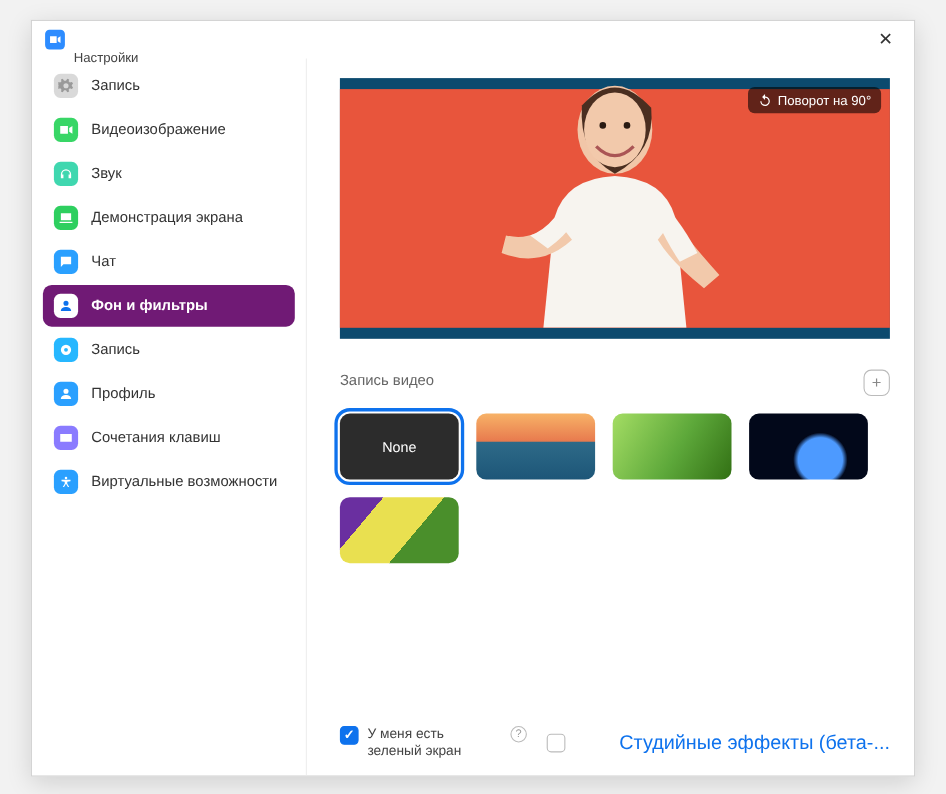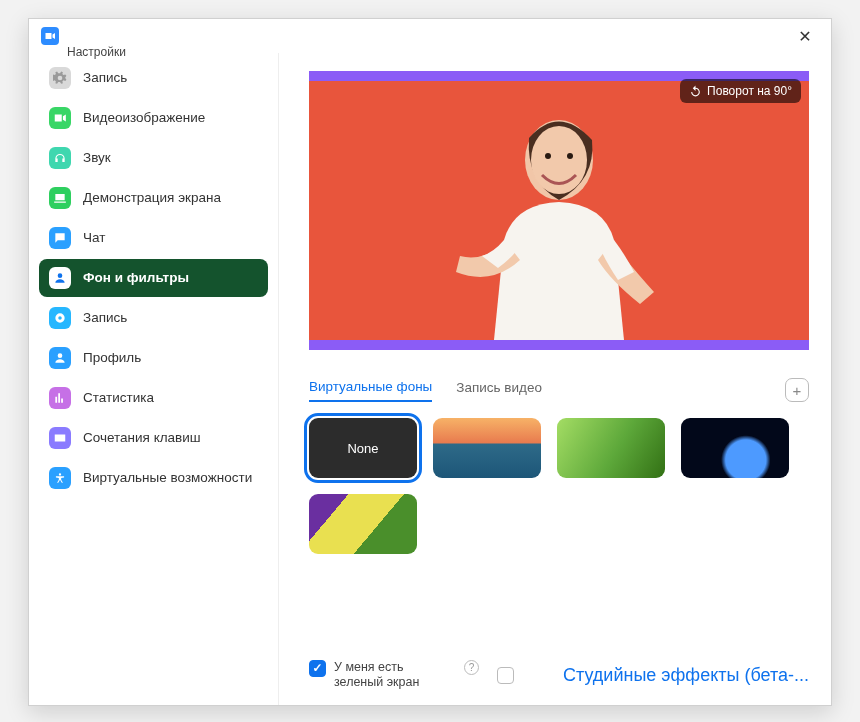--- a/index.html
+++ b/index.html
@@ -8,28 +8,28 @@
 
   .titlebar { height: 34px; display: flex; align-items: center; padding: 0 12px; }
   .app-icon { width: 18px; height: 18px; border-radius: 4px; background: #2d8cff; display: flex; align-items: center; justify-content: center; margin-right: 8px; }
   .app-icon svg { width: 12px; height: 12px; fill: #fff; }
   .title { font-size: 12px; color: #444; margin-top: 32px; }
   .close { margin-left: auto; width: 28px; height: 28px; display: flex; align-items: center; justify-content: center; cursor: pointer; font-size: 16px; color: #333; }
 
   .body { flex: 1; display: flex; overflow: hidden; }
   .sidebar { width: 250px; padding: 6px 10px; border-right: 1px solid #eee; }
   .sidebar-item { display: flex; align-items: center; padding: 8px 10px; border-radius: 8px; cursor: pointer; gap: 12px; margin-bottom: 2px; }
-  .sidebar-item.selected { background: #14532d; }
+  .sidebar-item.selected { background: #701a75; }
   .sidebar-item.selected .si-label { color: #fff; font-weight: 600; }
   .si-icon { width: 22px; height: 22px; border-radius: 6px; display: flex; align-items: center; justify-content: center; flex-shrink: 0; }
   .si-icon svg { width: 14px; height: 14px; fill: #fff; }
   .si-label { font-size: 13.5px; color: #333; line-height: 1.25; }
 
   .main { flex: 1; padding: 18px 22px 14px 30px; display: flex; flex-direction: column; }
-  .preview { position: relative; width: 500px; height: 279px; background: #8b5cf6; }
+  .preview { position: relative; width: 500px; height: 237px; background: #0c4a6e; }
   .preview-bg { position: absolute; inset: 10px 0; background: #e8553c; }
   .person { position: absolute; left: 50%; bottom: 10px; transform: translateX(-50%); width: 250px; height: 240px; }
   .rotate-btn { position: absolute; top: 8px; right: 8px; background: rgba(0,0,0,.58); color: #fff; font-size: 12px; padding: 5px 9px; border-radius: 6px; display: flex; align-items: center; gap: 5px; cursor: pointer; }
   .rotate-btn svg { width: 13px; height: 13px; fill: #fff; }
 
   .tabs-row { display: flex; align-items: center; margin-top: 28px; gap: 24px; }
   .tab { font-size: 13.5px; padding-bottom: 6px; cursor: pointer; color: #666; }
   .tab.active { color: #0e72ed; border-bottom: 2px solid #0e72ed; }
   .add-btn { margin-left: auto; width: 24px; height: 24px; border: 1.3px solid #bbb; border-radius: 7px; display: flex; align-items: center; justify-content: center; color: #888; font-size: 15px; cursor: pointer; }
 
@@ -123,28 +123,20 @@
           </span>
           <span class="si-label">Запись</span>
         </div>
         <div class="sidebar-item">
           <span class="si-icon" style="background:#2aa0ff">
             <svg viewBox="0 0 24 24" style="fill:#fff">
               <path d="M12 12a4 4 0 100-8 4 4 0 000 8zm-8 8c0-4 4-6 8-6s8 2 8 6z"></path>
             </svg>
           </span>
           <span class="si-label">Профиль</span>
-        </div>
-        <div class="sidebar-item">
-          <span class="si-icon" style="background:#c670e6">
-            <svg viewBox="0 0 24 24" style="fill:#fff">
-              <path d="M4 20V10h3v10zm5 0V4h3v16zm5 0v-7h3v7z"></path>
-            </svg>
-          </span>
-          <span class="si-label">Статистика</span>
         </div>
         <div class="sidebar-item">
           <span class="si-icon" style="background:#8a7bff">
             <svg viewBox="0 0 24 24" style="fill:#fff">
               <path d="M3 6h18v12H3zM6 9h2v2H6zm4 0h2v2h-2zm4 0h2v2h-2zM6 13h12v2H6z"></path>
             </svg>
           </span>
           <span class="si-label">Сочетания клавиш</span>
         </div>
         <div class="sidebar-item">
@@ -176,21 +168,20 @@
         </svg>
         <div class="rotate-btn">
           <svg viewBox="0 0 24 24">
               <path d="M12 4V1L7 6l5 5V7c3.3 0 6 2.7 6 6s-2.7 6-6 6-6-2.7-6-6H4c0 4.4 3.6 8 8 8s8-3.6 8-8-3.6-8-8-8z"></path>
             </svg>
           <span>Поворот на 90°</span>
         </div>
       </div>
 
       <div class="tabs-row">
-        <span class="tab active">Виртуальные фоны</span>
         <span class="tab">Запись видео</span>
         <span class="add-btn">+</span>
       </div>
 
       <div class="bg-grid" id="bg-grid">
           <div class="bg-tile bg-none selected">None</div>
           <div class="bg-tile bg-bridge"></div>
           <div class="bg-tile bg-grass"></div>
           <div class="bg-tile bg-earth"></div>
           <div class="bg-tile bg-flowers"></div>

